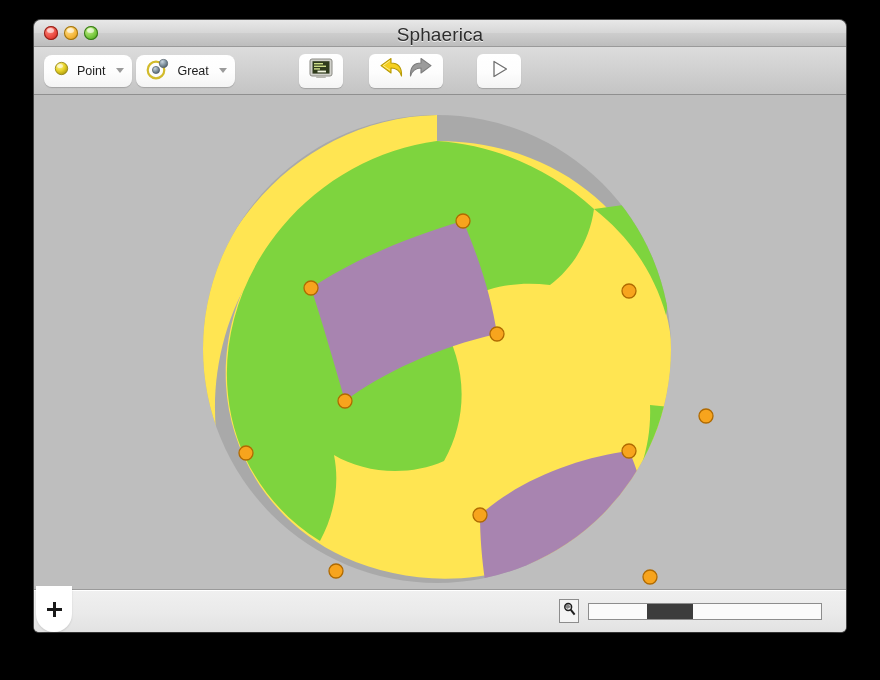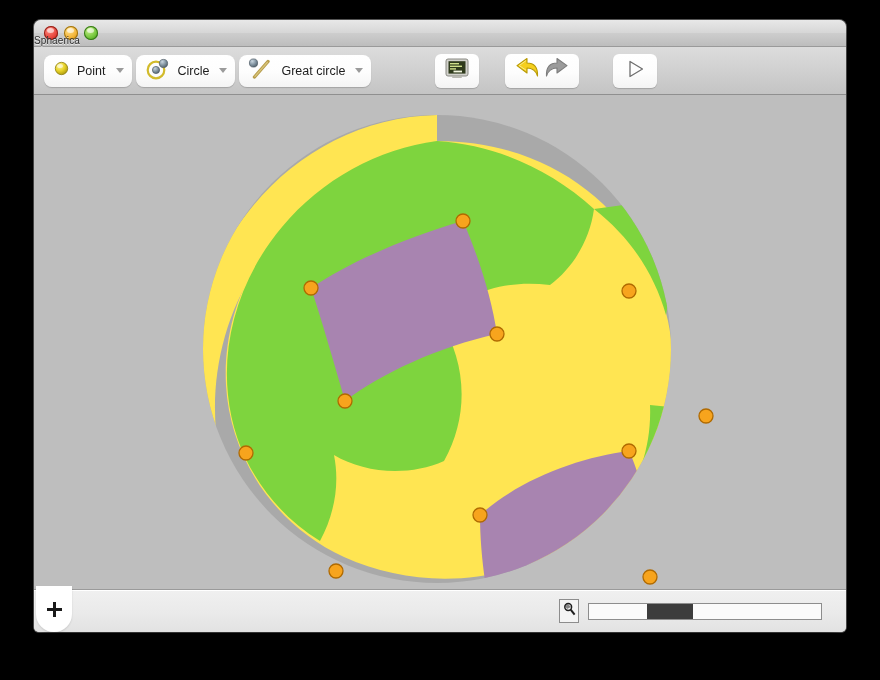--- a/index.html
+++ b/index.html
@@ -21,22 +21,22 @@
   }
 
   
   .titlebar{
     position:relative;height:26px;
     background:linear-gradient(to bottom,#e8e8e8 0%,#d7d7d7 48%,#cdcdcd 52%,#bdbdbd 100%);
     border-bottom:1px solid #9a9a9a;
     border-radius:6px 6px 0 0;
   }
   .title{
-    position:absolute;left:0;right:0;top:15px;
-    font-size:10px;color:#2d2d2d;
+    position:absolute;left:0;right:0;top:4px;text-align:center;
+    font-size:19px;color:#2d2d2d;
     text-shadow:0 1px 0 rgba(255,255,255,0.75);
     letter-spacing:0.1px;
   }
   .lights{position:absolute;left:10px;top:6px;display:flex;gap:6px;}
   .light{width:14px;height:14px;border-radius:50%;position:relative;}
   .light::after{
     content:"";position:absolute;left:3px;top:2px;width:7px;height:5px;
     border-radius:50%;background:rgba(255,255,255,0.62);
   }
   .light.red{background:radial-gradient(circle at 35% 28%,#ff8a80,#e8443a 60%,#a81c14);
@@ -171,35 +171,24 @@
                 <stop offset="0%" stop-color="#c9d6e0"></stop>
                 <stop offset="60%" stop-color="#7f919e"></stop>
                 <stop offset="100%" stop-color="#55646f"></stop>
               </radialGradient>
             </defs>
             <circle cx="11" cy="13" r="8.3" fill="none" stroke="#d2bb2c" stroke-width="2.2"></circle>
             <circle cx="11" cy="13" r="3.6" fill="url(#gBlu)" stroke="#4d5a64" stroke-width="0.7"></circle>
             <circle cx="18.5" cy="6.5" r="4.1" fill="url(#gBlu)" stroke="#4d5a64" stroke-width="0.7"></circle>
           </svg>
         </span>
-        <span class="lbl">Circle</span>
+        <span class="lbl">Great</span>
         <span class="caret"></span>
       </div>
 
-      <div class="tool">
-        <span>
-          <svg width="26" height="24" viewBox="0 0 26 24">
-            <line x1="6.5" y1="20" x2="20" y2="4.5" stroke="#b79d4e" stroke-width="3.4" stroke-linecap="round"></line>
-            <line x1="7" y1="19.4" x2="19.4" y2="5.2" stroke="#d8c478" stroke-width="1.3" stroke-linecap="round"></line>
-            <circle cx="5.5" cy="6" r="4.1" fill="url(#gBlu)" stroke="#4d5a64" stroke-width="0.7"></circle>
-          </svg>
-        </span>
-        <span class="lbl">Great circle</span>
-        <span class="caret"></span>
-      </div>
 
 
       <div class="spacer-lg"></div>
 
       <div class="iconbtn">
         <span>
           <svg width="24" height="21" viewBox="0 0 24 21">
             <rect x="1" y="1" width="22" height="17" rx="2" fill="#d2d2cc" stroke="#8a8a84" stroke-width="1"></rect>
             <rect x="3.5" y="3.2" width="17" height="12.4" fill="#2f3b1c"></rect>
             <rect x="5" y="5" width="9" height="1.4" fill="#cfe08a"></rect>

